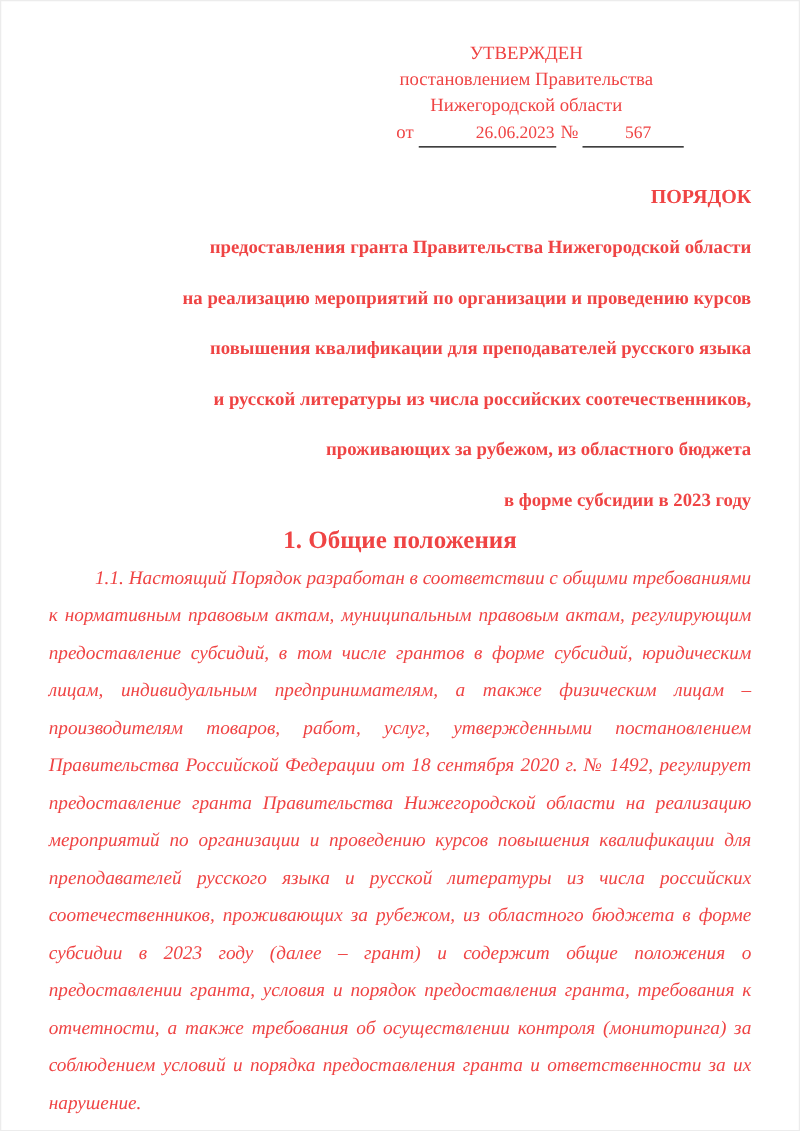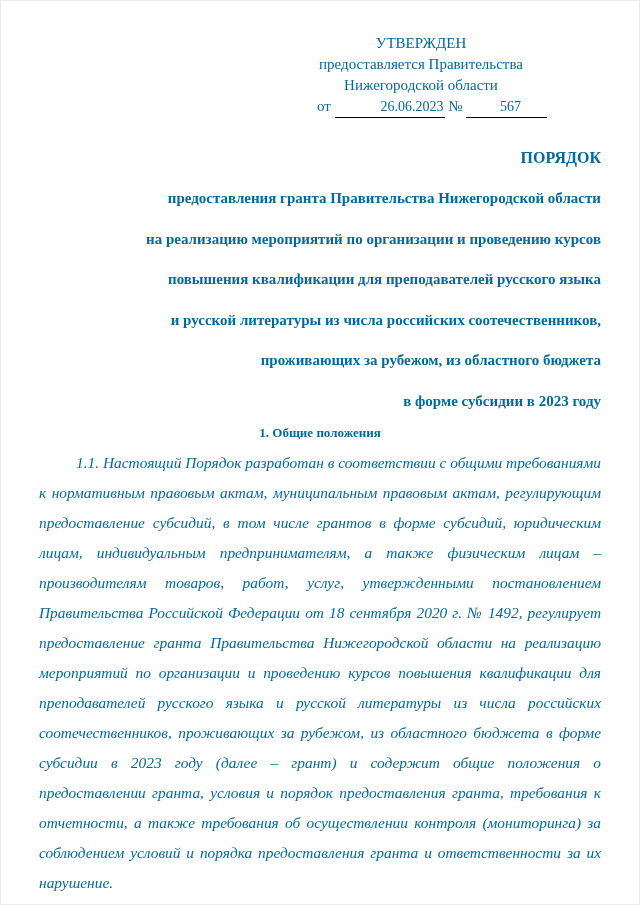--- a/index.html
+++ b/index.html
@@ -6,21 +6,21 @@
   .page {
     position: relative;
     width: 640px;
     height: 905px;
     box-sizing: border-box;
     background: #ffffff;
     border: 1px solid #ececec;
     padding: 32px 38px 0 38px;
     overflow: hidden;
     font-family: "Liberation Serif", "DejaVu Serif", serif;
-    color: #0369a1;
+    color: #ef4444;
     -webkit-font-smoothing: antialiased;
   }
   .approval {
     width: 212px;
     margin-left: 276px;
     text-align: center;
     font-size: 15px;
     line-height: 21px;
     white-space: nowrap;
   }
@@ -51,41 +51,41 @@
   }
   .t-sub div {
     font-size: 15px;
     line-height: 20.5px;
     margin-top: 20px;
   }
   .section-heading {
     margin-top: 6px;
     text-align: center;
     font-weight: 700;
-    font-size: 13px;
+    font-size: 20px;
     line-height: 31px;
   }
   .body-par {
     margin: 0;
     font-size: 15.4px;
     line-height: 30px;
     text-align: justify;
     text-indent: 37px;
     font-style: italic;
   }
   .body-par.continued { text-align-last: justify; }
 </style>
 </head>
 <body>
 
 <div class="page">
 
   <div class="approval">
     <div>УТВЕРЖДЕН</div>
-    <div>предоставляется Правительства</div>
+    <div>постановлением Правительства</div>
     <div>Нижегородской области</div>
     <div class="approval-ref">
       <span>от</span>
       <span class="u date">26.06.2023</span>
       <span>№</span>
       <span class="u num">567</span>
     </div>
   </div>
 
   <div class="doc-title">

